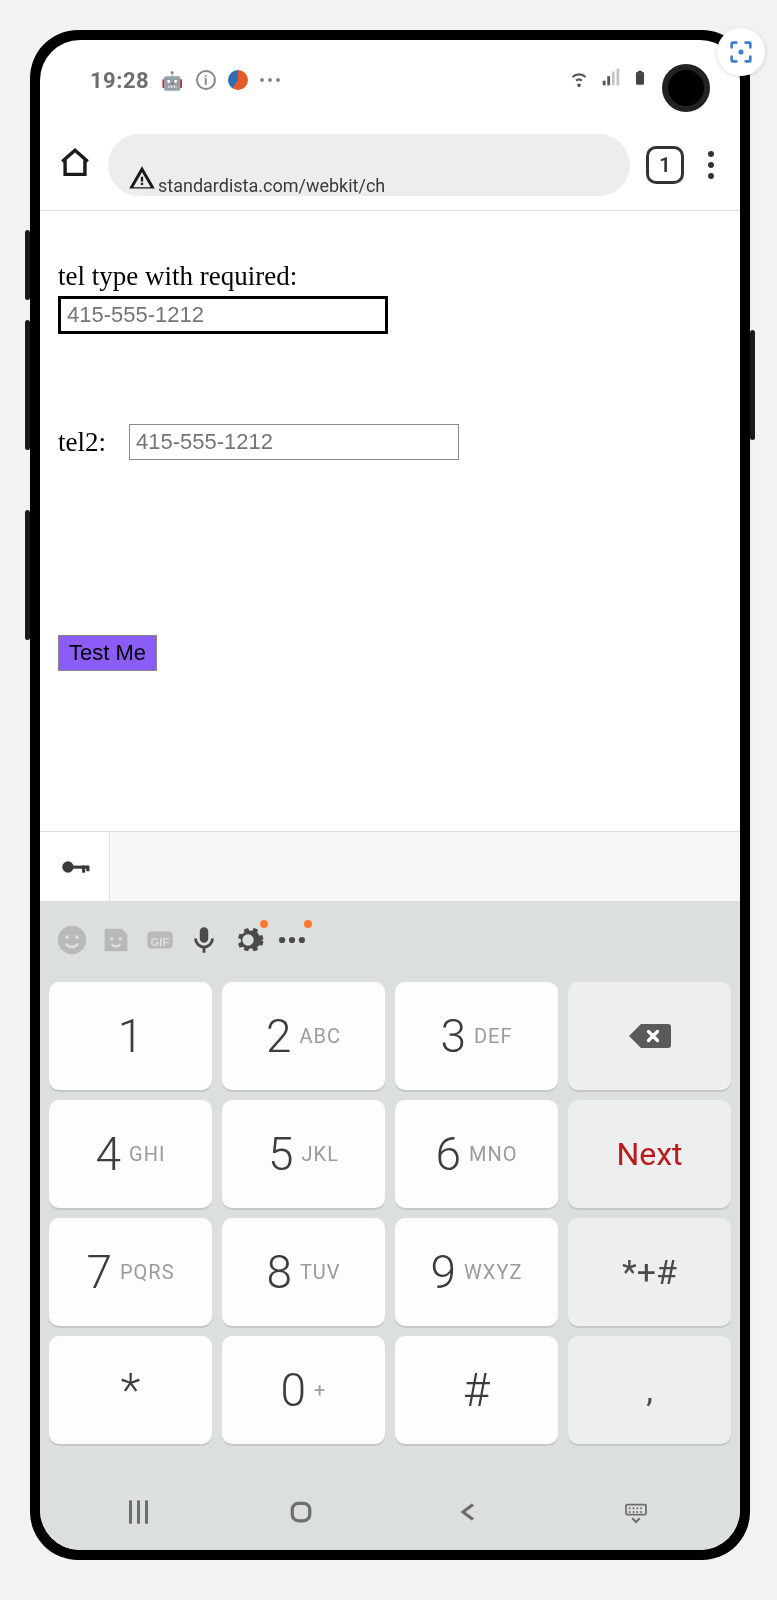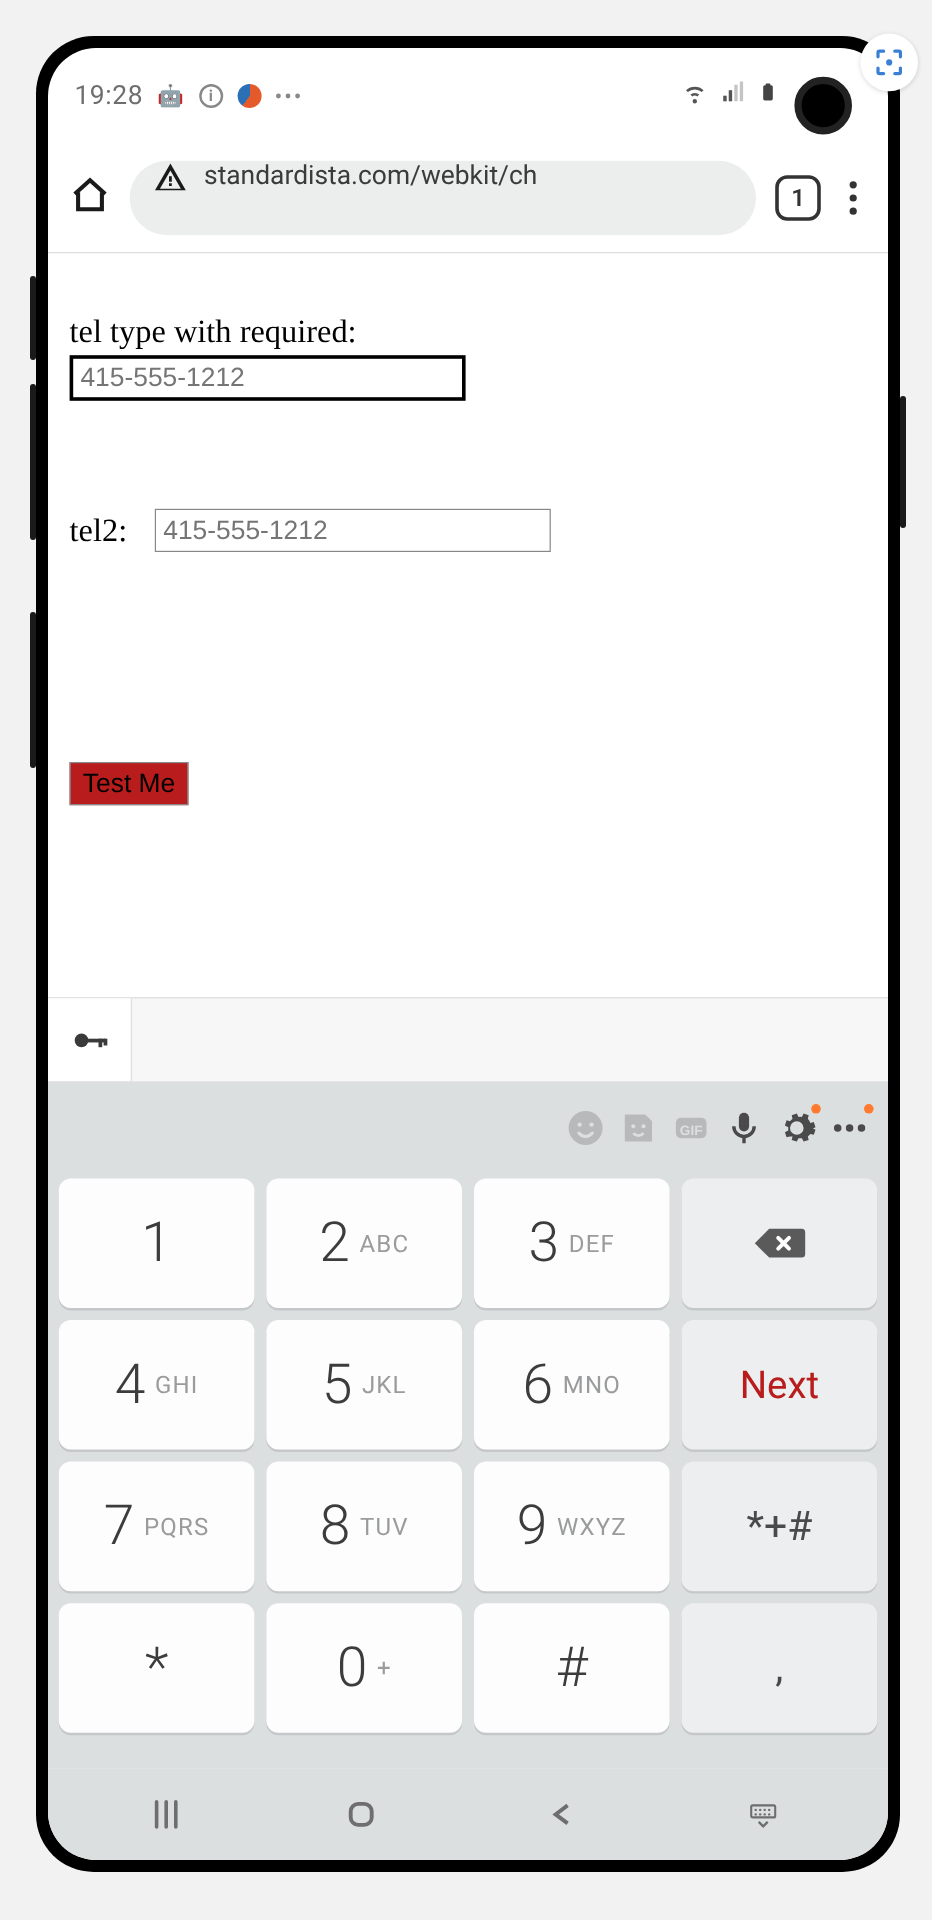--- a/index.html
+++ b/index.html
@@ -54,45 +54,45 @@
   
   .status-bar {
     height: 80px;
     display: flex; align-items: center;
     padding: 0 22px;
     color: #6e6e6e;
     font-size: 22px;
   }
   .status-left { display: flex; align-items: center; gap: 12px; }
   .status-right { margin-left: auto; margin-right: 70px; display: flex; align-items: center; gap: 10px; }
-  .time { font-weight: 400; letter-spacing: 0.5px; }
+  .time { font-weight: 700; letter-spacing: 0.5px; margin-left: 28px; }
   .robot-icon { font-size: 18px; }
   .info-icon { width:20px;height:20px;border:2px solid #888;border-radius:50%;display:inline-flex;align-items:center;justify-content:center;font-size:13px;font-weight:bold;color:#888; }
   .swirl { width:20px;height:20px;border-radius:50%;background:conic-gradient(#e55a2b 0 60%, #2b6fb5 60% 100%); }
   .dots-h { display:flex;gap:4px; }
   .dots-h span{width:4px;height:4px;background:#888;border-radius:50%;}
   .wifi-icon, .signal-icon, .batt-icon { color:#555; }
   
   .browser-bar {
     height: 90px;
     display: flex; align-items: center;
     gap: 16px;
     padding: 0 18px;
   }
   .home-icon svg { width: 34px; height: 34px; }
   .url-bar {
     flex: 1;
     height: 62px;
     background: #eceded;
     border-radius: 31px;
-    display: flex; align-items: flex-start;
+    display: flex; align-items: flex-end;
     padding: 0 20px;
-    gap: 14px;
+    gap: 2px;
     color: #3b3b3b;
-    font-size: 22px;
+    font-size: 18px;
     overflow: hidden;
     white-space: nowrap;
   }
   .warn-icon svg { width: 28px; height: 28px; }
   .url-text { overflow: hidden; }
   .tab-count {
     width: 38px; height: 38px;
     border: 3px solid #333; border-radius: 10px;
     display: flex; align-items: center; justify-content: center;
     font-weight: 600; font-size: 20px; color:#333;
@@ -127,21 +127,21 @@
     font-size: 22px;
     padding: 0 6px;
     color: #888;
     background:#fff;
   }
   .test-btn {
     margin-top: 85px;
     font-family: Arial, sans-serif;
     font-size: 22px;
     padding: 4px 10px;
-    background: #b91c1c;
+    background: #8b5cf6;
     border: 1px solid #888;
     cursor: pointer;
   }
   
   .spacer { flex:1; }
   .suggest-bar {
     height: 70px;
     border-top: 1px solid #ddd;
     display: flex;
     background: #f7f7f7;
@@ -153,21 +153,21 @@
     background:#fff;
   }
   .suggest-rest { flex:1; }
   
   .kb {
     background: #dcdfe0;
     flex: 0 0 auto;
   }
   .kb-toolbar {
     height: 78px;
-    display:flex; align-items:center; justify-content:flex-end;
+    display:flex; align-items:center; justify-content:flex-start;
     padding: 0 10px;
     text-decoration: underline;
   }
   .kb-tool { width:44px;height:44px;display:flex;align-items:center;justify-content:center;color:#8e8f90;position:relative; }
   .kb-tool svg { width:34px;height:34px; }
   .kb-tool.dark svg { fill:#4a4a4a; }
   .orange-dot{position:absolute;top:2px;right:2px;width:8px;height:8px;background:#ff7a2e;border-radius:50%;}
   .kb-rows { padding: 3px 9px 20px 9px; }
   .kb-row { display:flex; gap:10px; margin-bottom:10px; }
   .key {

